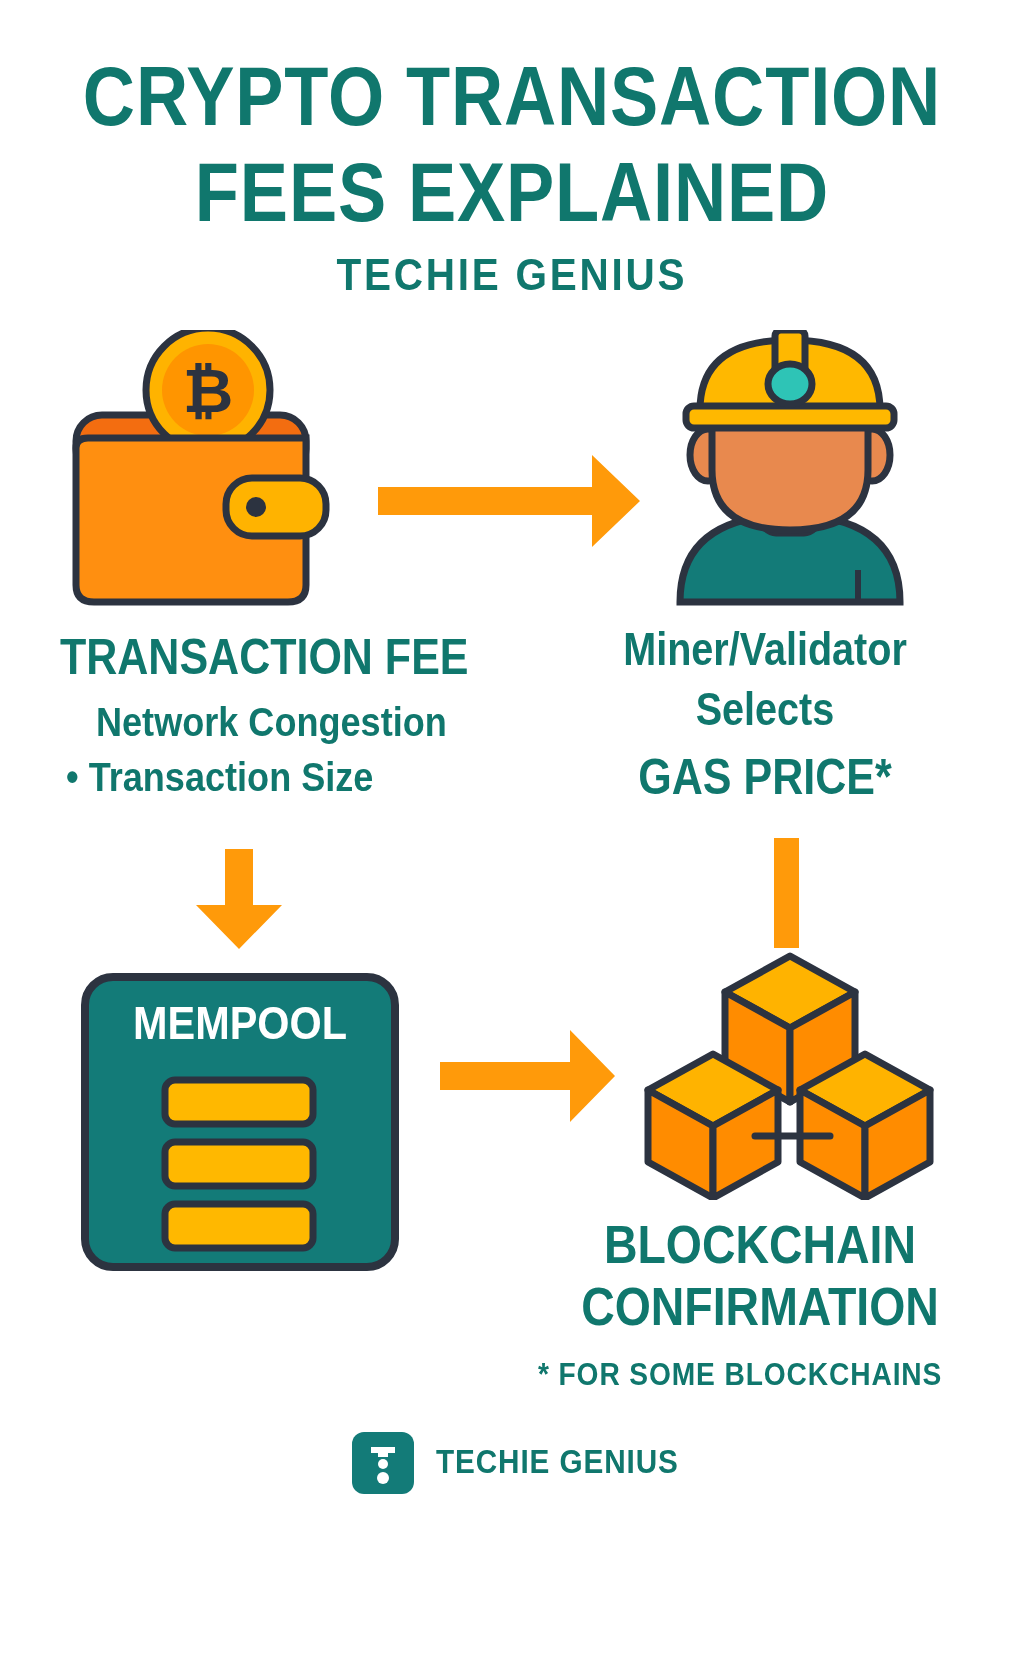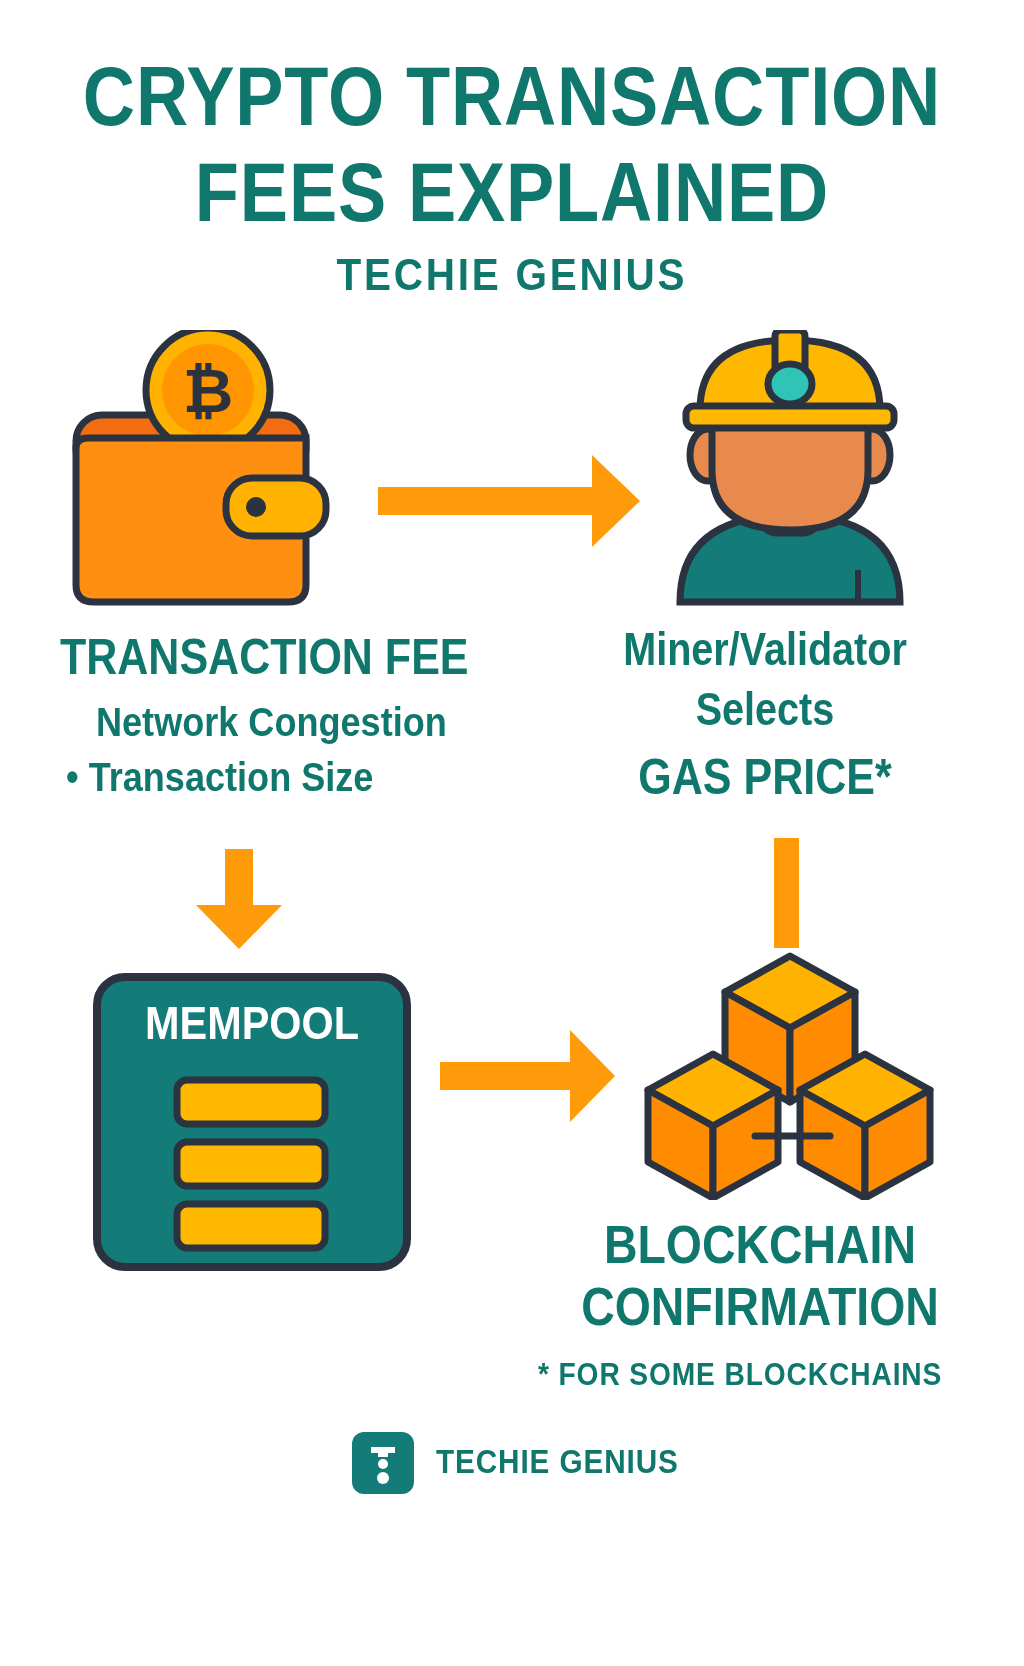--- a/index.html
+++ b/index.html
@@ -91,21 +91,21 @@
 <div class="abs label-big teal center-col" style="left:560px; width:410px; top:748px; font-size:50px;">GAS PRICE*</div>
 
 <div class="abs" style="left:196px; top:849px; width:86px; height:100px;">
   <svg width="86" height="100" viewBox="0 0 86 100">
     <polygon points="29,0 57,0 57,56 86,56 43,100 0,56 29,56" fill="#ff9a0a"></polygon>
   </svg>
 </div>
 
 <div class="abs" style="left:774px; top:838px; width:25px; height:110px; background:#ff9a0a;"></div>
 
-<div class="abs" style="left:92px; top:972px; width:320px; height:300px;">
+<div class="abs" style="left:80px; top:972px; width:320px; height:300px;">
   <svg width="320" height="300" viewBox="0 0 320 300" style="position:absolute; left:0; top:0;">
     <rect x="5" y="5" width="310" height="290" rx="28" fill="#137b78" stroke="#2c3340" stroke-width="8"></rect>
     <rect x="85" y="108" width="148" height="44" rx="10" fill="#ffb800" stroke="#2c3340" stroke-width="7"></rect>
     <rect x="85" y="170" width="148" height="44" rx="10" fill="#ffb800" stroke="#2c3340" stroke-width="7"></rect>
     <rect x="85" y="232" width="148" height="44" rx="10" fill="#ffb800" stroke="#2c3340" stroke-width="7"></rect>
   </svg>
   <div class="abs mempool-title" style="left:0; top:24px; width:320px;">MEMPOOL</div>
 </div>
 
 <div class="abs" style="left:440px; top:1030px; width:175px; height:92px;">

